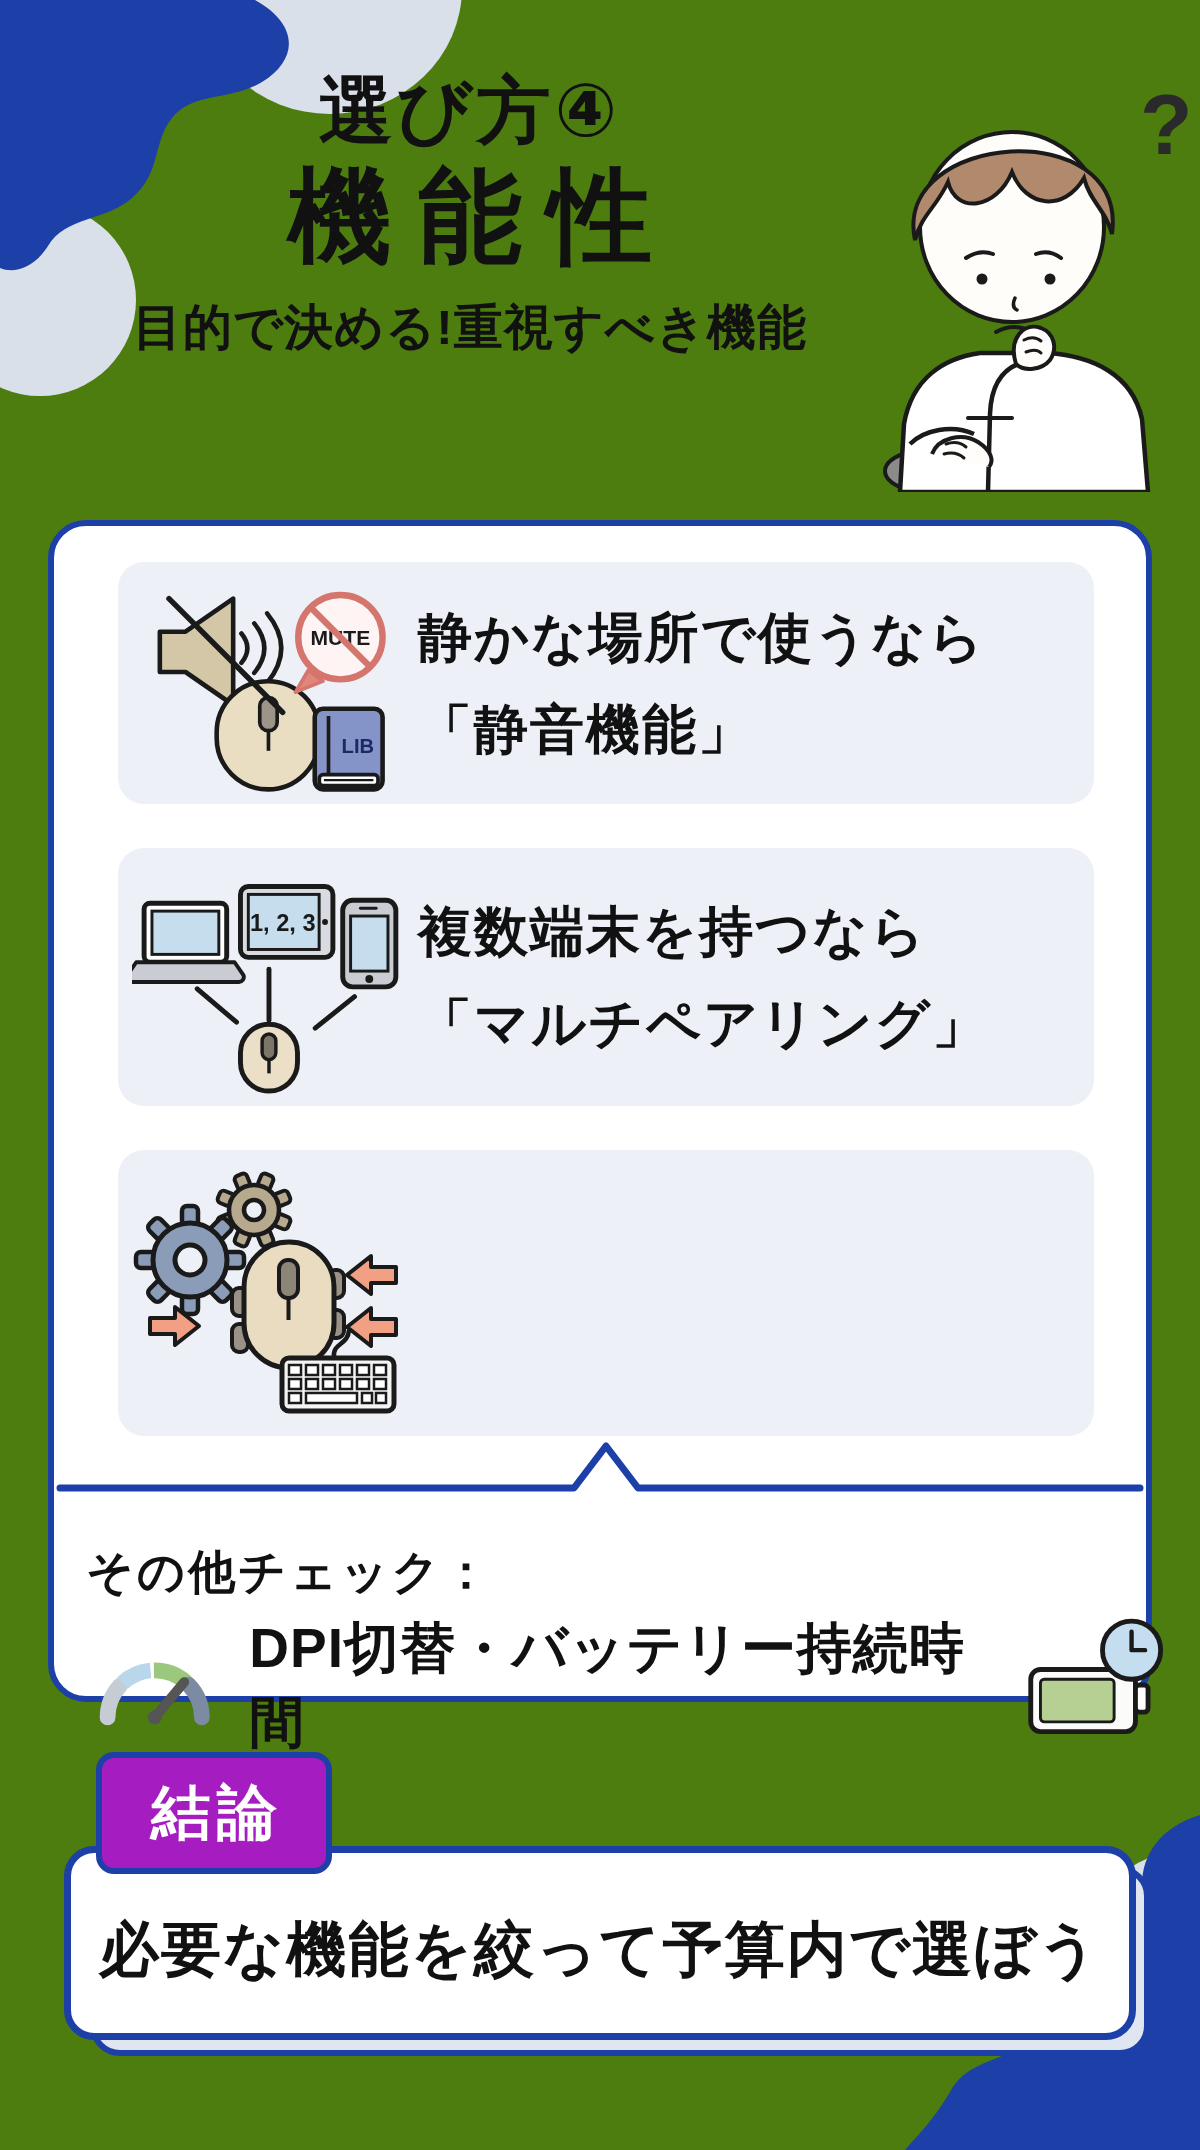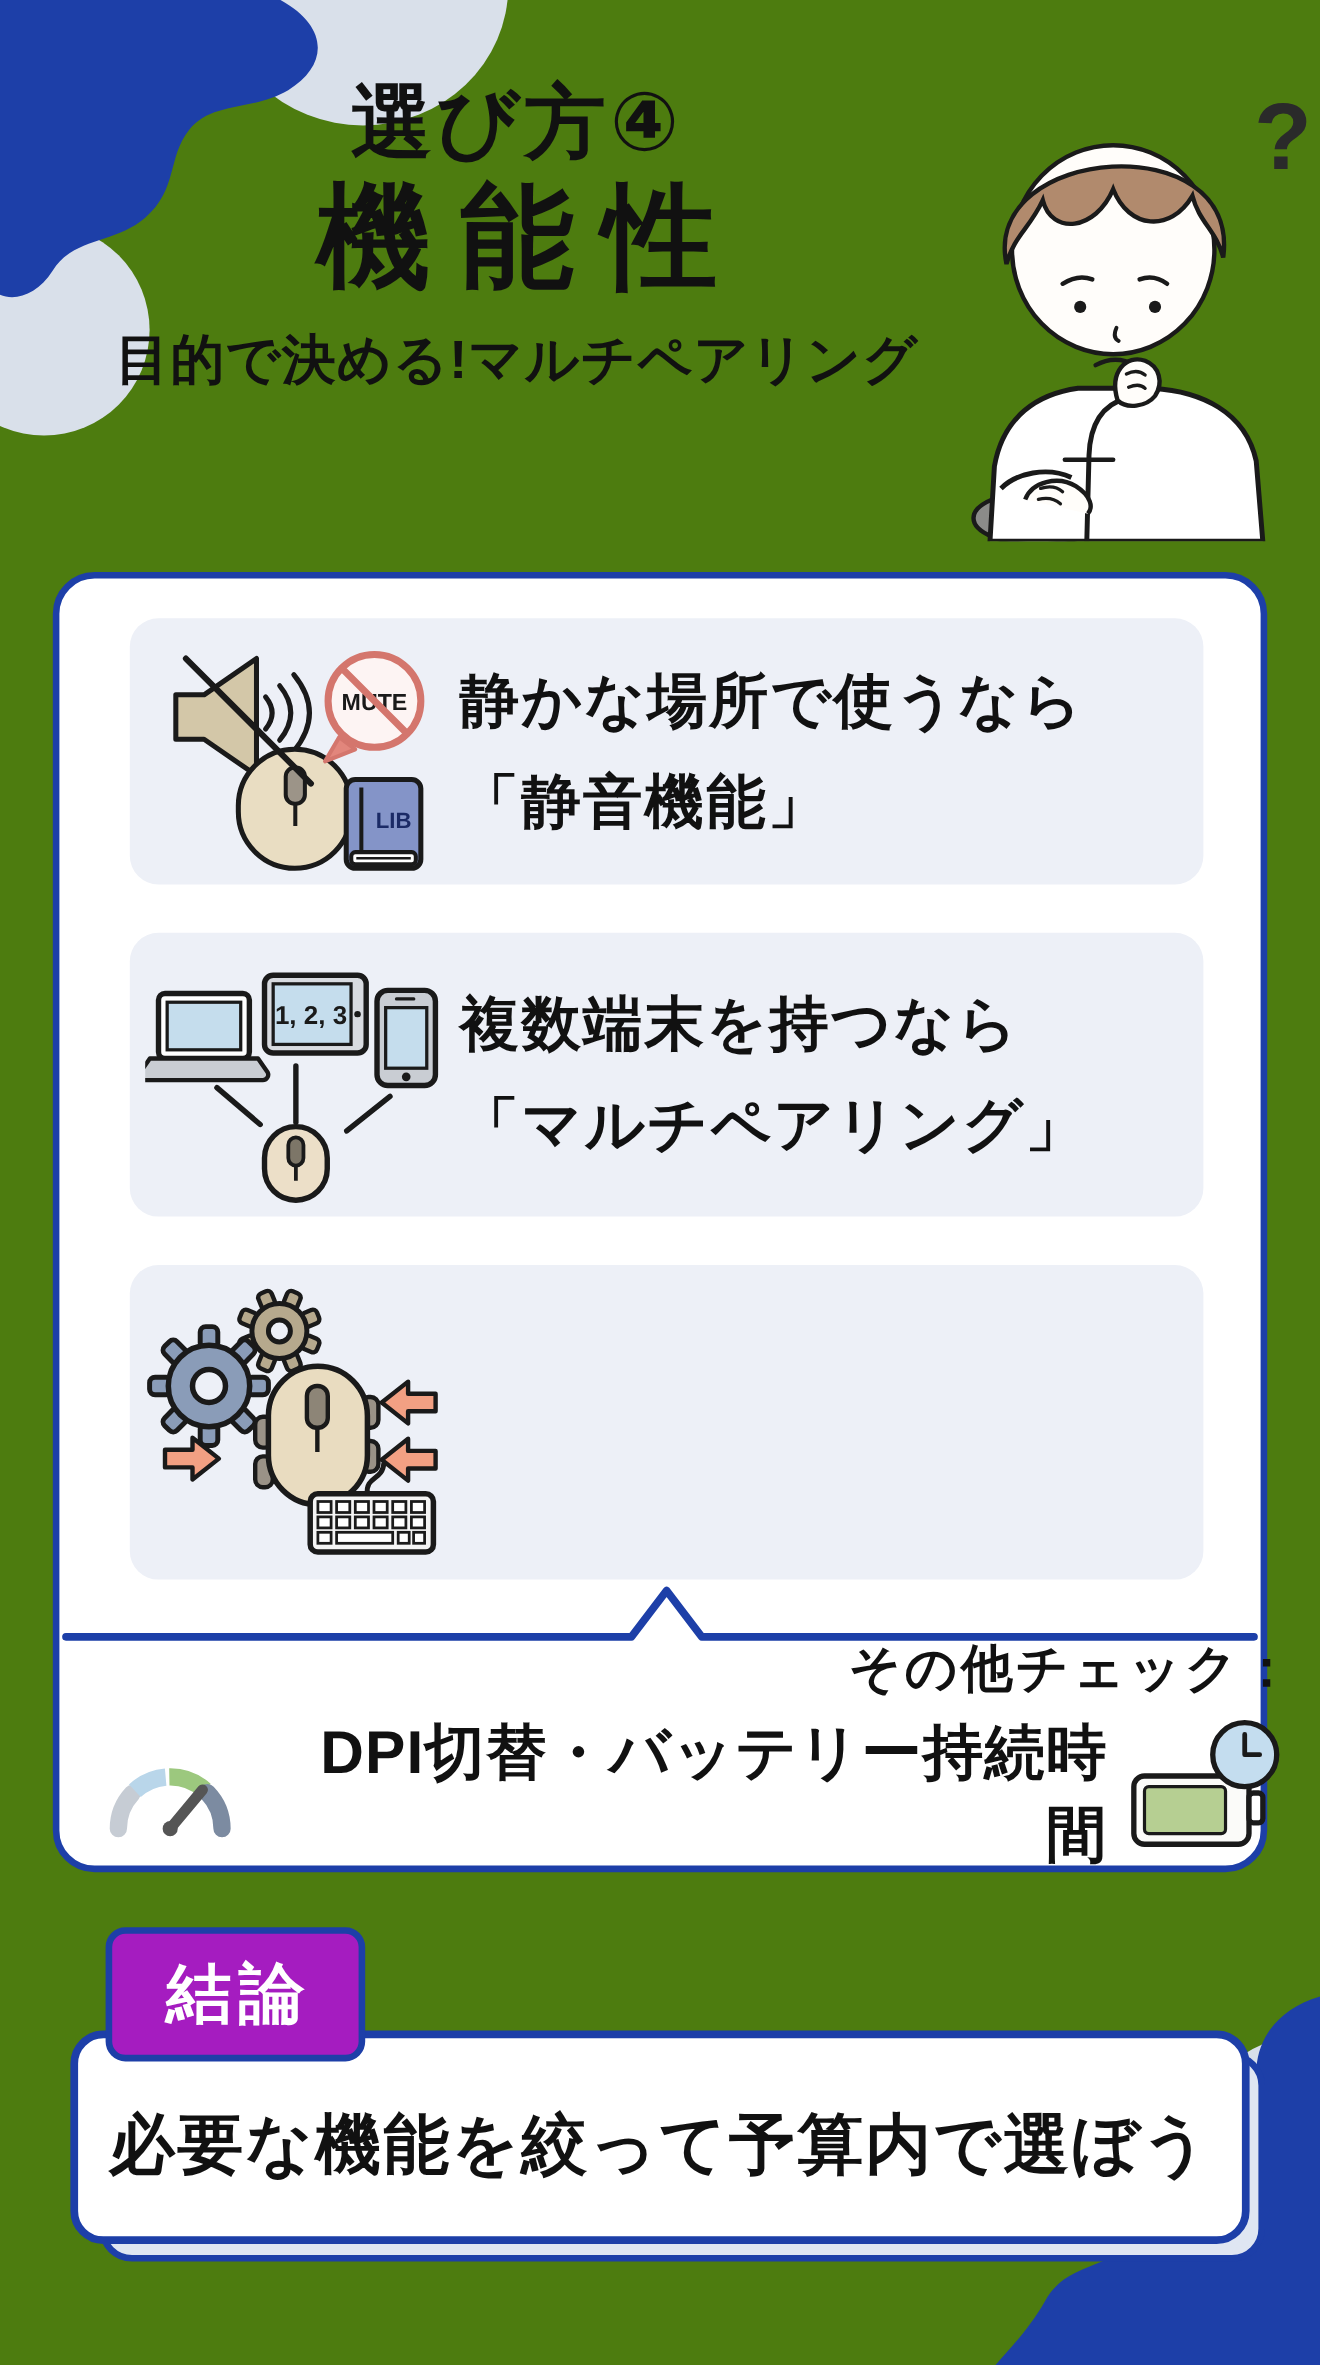--- a/index.html
+++ b/index.html
@@ -18,21 +18,21 @@
     left:48px;top:520px;width:1104px;height:1182px;background:#ffffff;
     border:6px solid #1d3fa8;border-radius:38px;z-index:2;box-sizing:border-box;
   }
   .feature-card{
     position:absolute;left:64px;width:976px;background:#edf0f7;border-radius:26px;
     display:flex;align-items:center;
   }
   .card-icon{flex:0 0 300px;display:flex;align-items:center;justify-content:center;}
   .card-text{flex:1;font-weight:900;font-size:54px;line-height:92px;letter-spacing:2px;}
   #divider{left:0px;top:912px;width:1092px;height:60px;}
-  #other-check{left:0;top:960px;width:1092px;text-align:right;padding-left:32px;}
+  #other-check{left:0;top:1015px;width:1092px;text-align:left;padding-left:32px;}
   .other-heading{font-size:47px;font-weight:900;letter-spacing:3px;}
   .other-row{display:flex;align-items:center;justify-content:center;gap:16px;margin-top:8px;}
   .other-text{font-size:55px;font-weight:900;letter-spacing:1px;}
   
   #conclusion-shadow{
     left:90px;top:1866px;width:1060px;height:190px;background:#dfe6f2;
     border:6px solid #1d3fa8;border-radius:30px;z-index:2;box-sizing:border-box;
   }
   #conclusion-box{
     left:64px;top:1846px;width:1072px;height:194px;background:#ffffff;
@@ -66,21 +66,21 @@
 
   <svg class="abs deco deco-bottom" width="350" height="410" viewBox="0 0 350 410">
     <circle cx="340" cy="220" r="110" fill="#d9e0ea"></circle>
     <circle cx="310" cy="445" r="140" fill="#d9e0ea"></circle>
     <path d="M350,75 C300,90 285,130 295,165 C270,150 215,160 205,200 C195,240 215,265 195,288 C160,325 120,315 100,352 C85,378 68,395 55,410 L350,410 Z" fill="#1d3fa8"></path>
   </svg>
 
   <div class="abs" id="title-block">
     <div class="title-small">選び方④</div>
     <div class="title-large">機能性</div>
-    <div class="subtitle">目的で決める!マルチペアリング</div>
+    <div class="subtitle">目的で決める!重視すべき機能</div>
   </div>
 
   <svg class="abs" id="person" viewBox="0 0 360 430">
     <text x="300" y="92" font-size="86" font-weight="bold" fill="#2a2a2a">?</text>
 
     <ellipse cx="103" cy="409" rx="58" ry="24" fill="#8b8b89" stroke="#1a1a1a" stroke-width="4"></ellipse>
 
     <path d="M60,430 L64,362 C72,316 104,296 140,291 L208,291 C252,294 292,312 302,357 L308,430 Z" fill="#ffffff" stroke="#1a1a1a" stroke-width="4.5"></path>
 
     <ellipse cx="172" cy="165" rx="92" ry="95" fill="#fffdfa" stroke="#1a1a1a" stroke-width="4"></ellipse>

